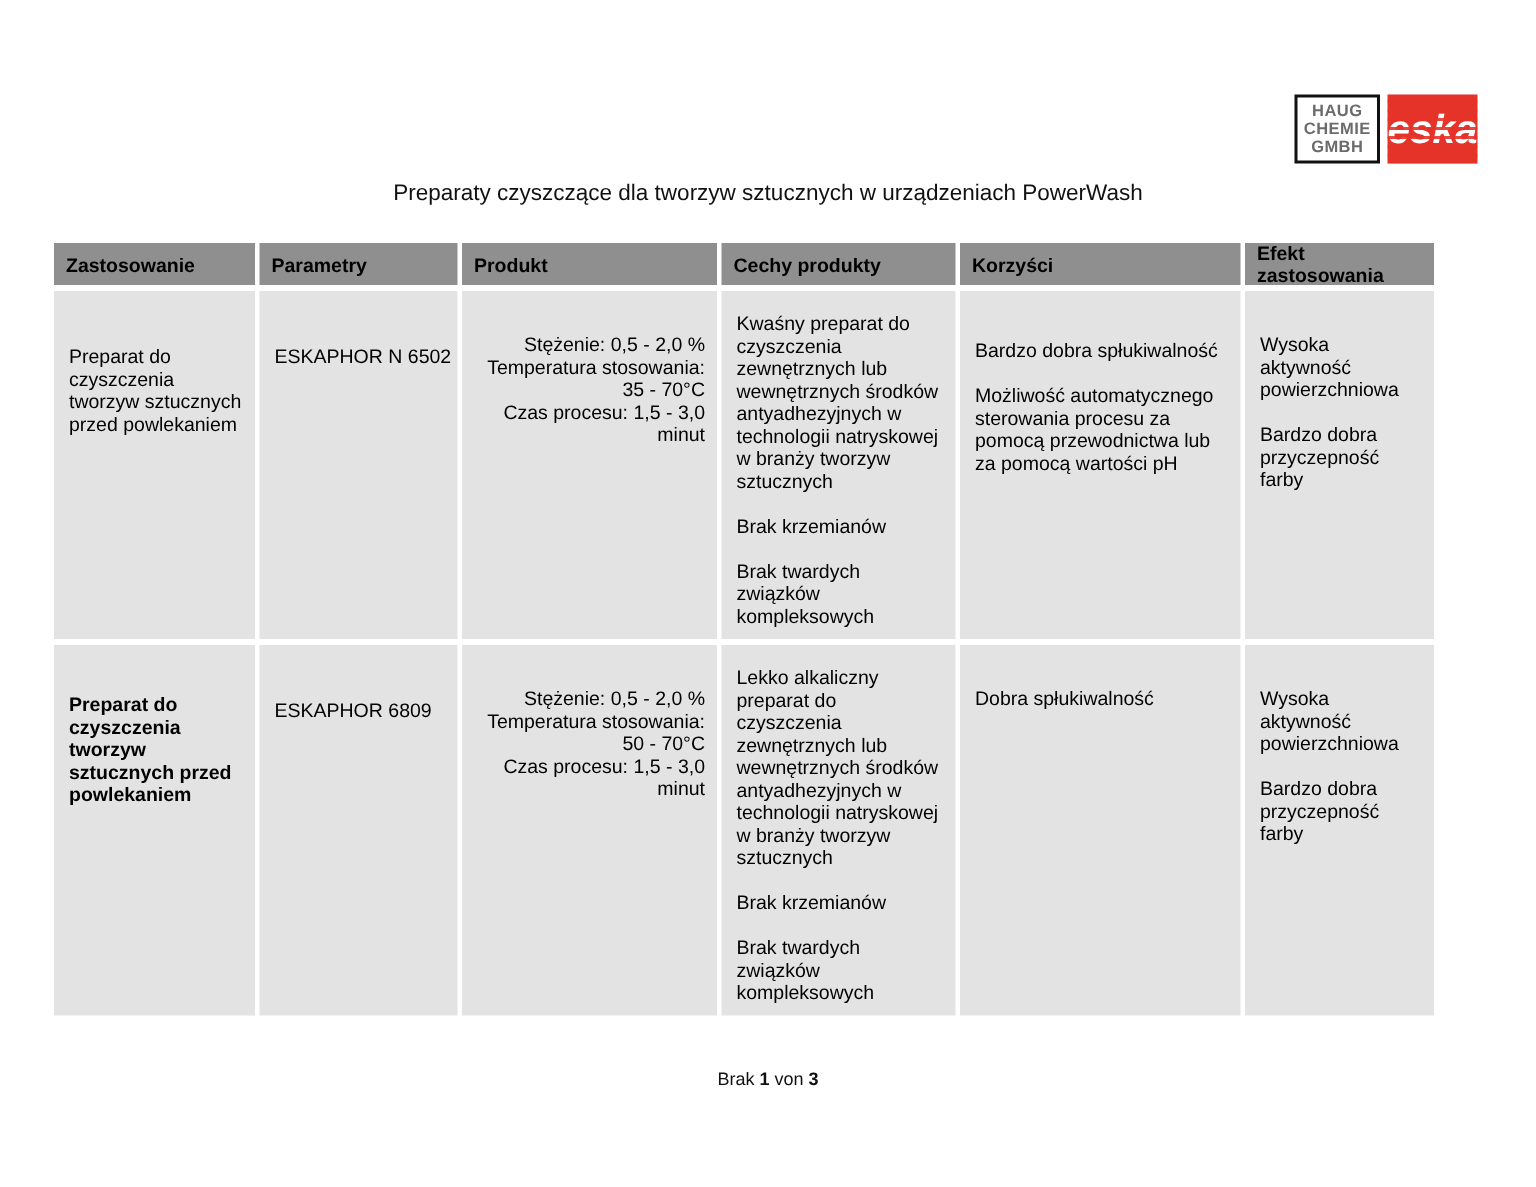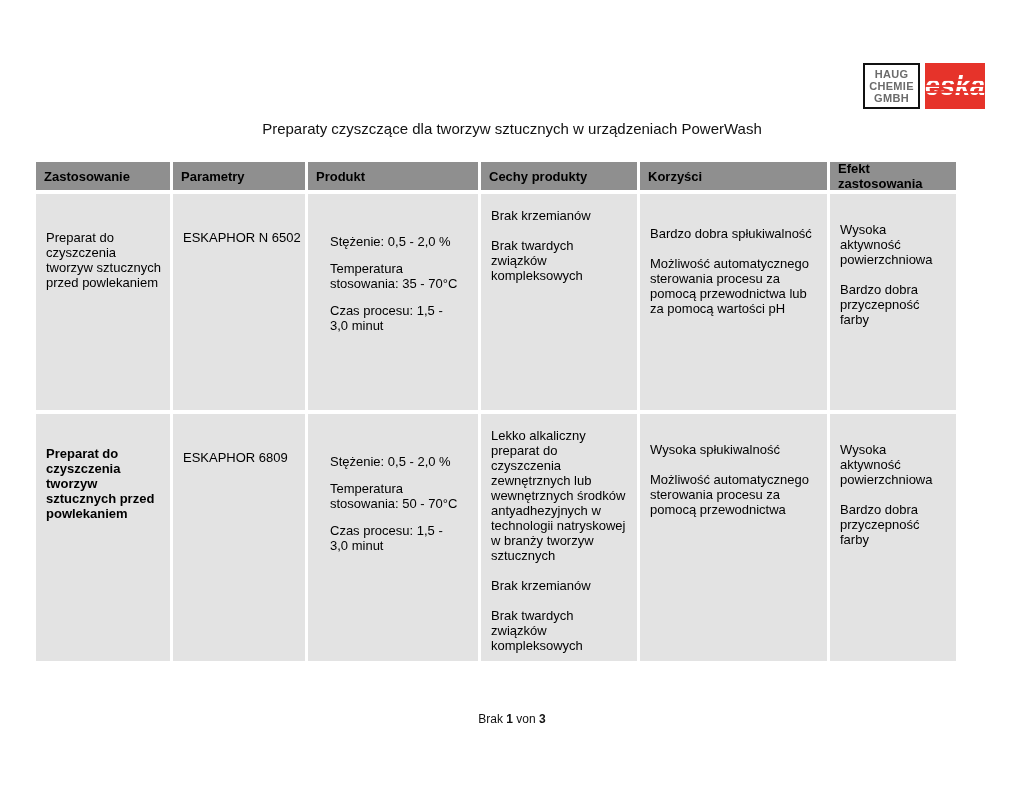--- a/index.html
+++ b/index.html
@@ -99,21 +99,21 @@
     padding: 0 8px;
   }
   .cell {
     background: #e3e3e3;
     font-size: 13px;
     line-height: 15px;
     padding: 14px 8px 8px 10px;
   }
   .cell p { margin: 0 0 15px 0; }
   .cell p:last-child { margin-bottom: 0; }
-  .cell .line { margin: 12px; }
+  .cell .line { margin: 0; text-align: right; }
   .nowrap { white-space: nowrap; }
   .bold { font-weight: bold; }
   .pt-sm { padding-top: 14px; }
   .pt-md { padding-top: 32px; }
   .pt-lg { padding-top: 28px; }
   .pt-xl { padding-top: 36px; }
 
   
   .footer {
     position: absolute;
@@ -157,20 +157,21 @@
     </div>
     <div class="cell pt-xl">
       <p class="nowrap">ESKAPHOR N 6502</p>
     </div>
     <div class="cell pt-lg">
       <div class="line">Stężenie: 0,5 - 2,0 %</div>
       <div class="line">Temperatura stosowania: 35 - 70°C</div>
       <div class="line">Czas procesu: 1,5 - 3,0 minut</div>
     </div>
     <div class="cell pt-sm">
+      <p>Kwaśny preparat do czyszczenia zewnętrznych lub wewnętrznych środków antyadhezyjnych w technologii natryskowej w branży tworzyw sztucznych</p>
       <p>Brak krzemianów</p>
       <p>Brak twardych związków kompleksowych</p>
     </div>
     <div class="cell pt-md">
       <p>Bardzo dobra spłukiwalność</p>
       <p>Możliwość automatycznego sterowania procesu za pomocą przewodnictwa lub za pomocą wartości pH</p>
     </div>
     <div class="cell pt-lg">
       <p>Wysoka aktywność powierzchniowa</p>
       <p>Bardzo dobra przyczepność farby</p>
@@ -186,22 +187,21 @@
       <div class="line">Stężenie: 0,5 - 2,0 %</div>
       <div class="line">Temperatura stosowania: 50 - 70°C</div>
       <div class="line">Czas procesu: 1,5 - 3,0 minut</div>
     </div>
     <div class="cell pt-sm">
       <p>Lekko alkaliczny preparat do czyszczenia zewnętrznych lub wewnętrznych środków antyadhezyjnych w technologii natryskowej w branży tworzyw sztucznych</p>
       <p>Brak krzemianów</p>
       <p>Brak twardych związków kompleksowych</p>
     </div>
     <div class="cell pt-lg">
-      <p>Wysoka spłukiwalność</p>
-      <p>Możliwość automatycznego sterowania procesu za pomocą przewodnictwa</p>
+      <p>Dobra spłukiwalność</p>
     </div>
     <div class="cell pt-lg">
       <p>Wysoka aktywność powierzchniowa</p>
       <p>Bardzo dobra przyczepność farby</p>
     </div>
 
   </div>
 
   <div class="footer">
     <span>Brak</span>

